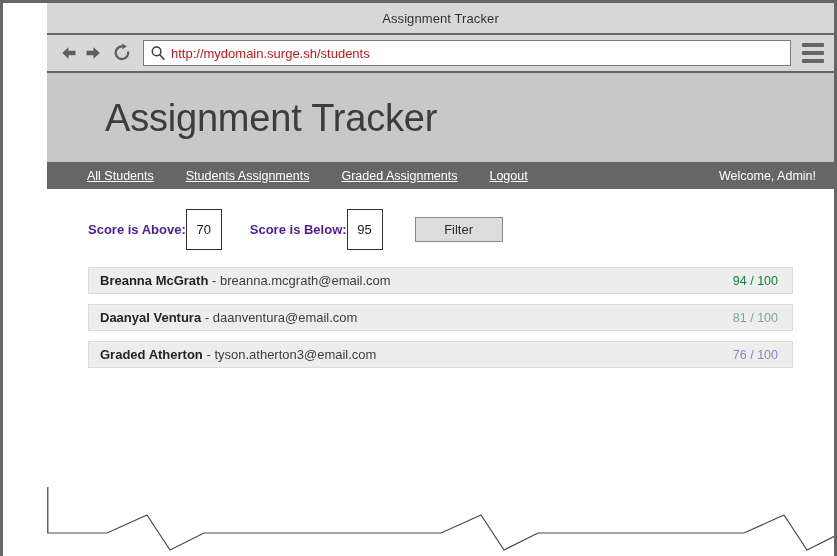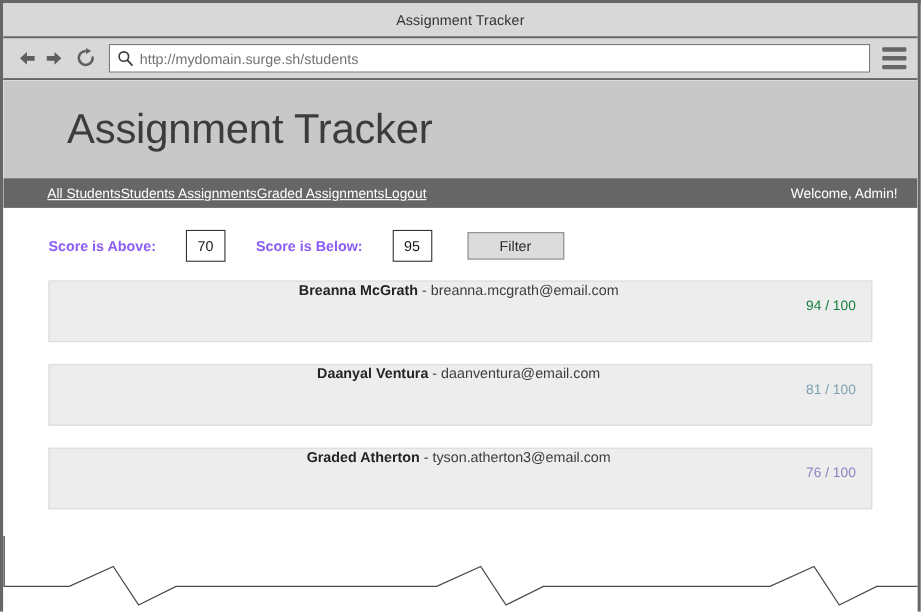--- a/index.html
+++ b/index.html
@@ -20,20 +20,21 @@
     position: absolute;
     left: 0;
     top: 0;
     width: 837px;
     height: 556px;
     box-sizing: border-box;
     border-left: 3px solid #666666;
     border-top: 3px solid #666666;
     border-right: 3px solid #666666;
     background: #ffffff;
+    padding-left: 44px;
   }
 
   
   #title-bar {
     height: 30px;
     background: #d8d8d8;
     border-bottom: 2px solid #666666;
     display: flex;
     align-items: center;
     justify-content: center;
@@ -78,21 +79,21 @@
   }
   #address-bar .search-ico {
     flex: none;
     width: 16px;
     height: 16px;
     margin-right: 5px;
     display: block;
   }
   #url-text {
     font-size: 13px;
-    color: #737373;
+    color: #b91c1c;
     white-space: nowrap;
     overflow: hidden;
   }
   #menu-button {
     flex: none;
     width: 26px;
     height: 26px;
     margin-left: 9px;
     display: flex;
     flex-direction: column;
@@ -137,20 +138,21 @@
     height: 27px;
     background: #666666;
     display: flex;
     align-items: center;
     padding: 0 18px 0 40px;
     box-sizing: border-box;
   }
   #site-nav .nav-links {
     display: flex;
     align-items: center;
+    gap: 32px;
   }
   #site-nav .nav-link {
     font-size: 12.5px;
     color: #ffffff;
     text-decoration: underline;
     white-space: nowrap;
     cursor: pointer;
   }
   #welcome-text {
     margin-left: auto;
@@ -162,27 +164,27 @@
   
   #filter-bar {
     display: flex;
     align-items: center;
     padding: 20px 0 0 41px;
     box-sizing: border-box;
   }
   .filter-label {
     font-size: 13px;
     font-weight: bold;
-    color: #8b5cf6;
+    color: #4c1d95;
     white-space: nowrap;
   }
   .score-input {
     width: 36px;
-    height: 29px;
-    margin-left: 27px;
+    height: 41px;
+    margin-left: 0;
     border: 1px solid #333333;
     background: #ffffff;
     font-family: "Liberation Sans", sans-serif;
     font-size: 13px;
     color: #1a1a1a;
     text-align: center;
     box-sizing: border-box;
     padding: 0;
   }
   #score-below-label { margin-left: 28px; }
@@ -198,29 +200,28 @@
     cursor: pointer;
     padding: 0;
     box-sizing: border-box;
   }
 
   
   #student-list {
     margin: 17px 41px 0 41px;
   }
   .student-row {
-    height: 56px;
+    height: 27px;
     background: #ededed;
     border: 1px solid #dcdcdc;
     display: flex;
     align-items: center;
     padding: 0 14px 0 11px;
     box-sizing: border-box;
-    margin-bottom: 20px;
-    flex-direction: column;
+    margin-bottom: 10px;
   }
   .student-info {
     font-size: 13px;
     color: #3d3d3d;
     white-space: nowrap;
   }
   .student-name {
     font-weight: bold;
     color: #242424;
   }

